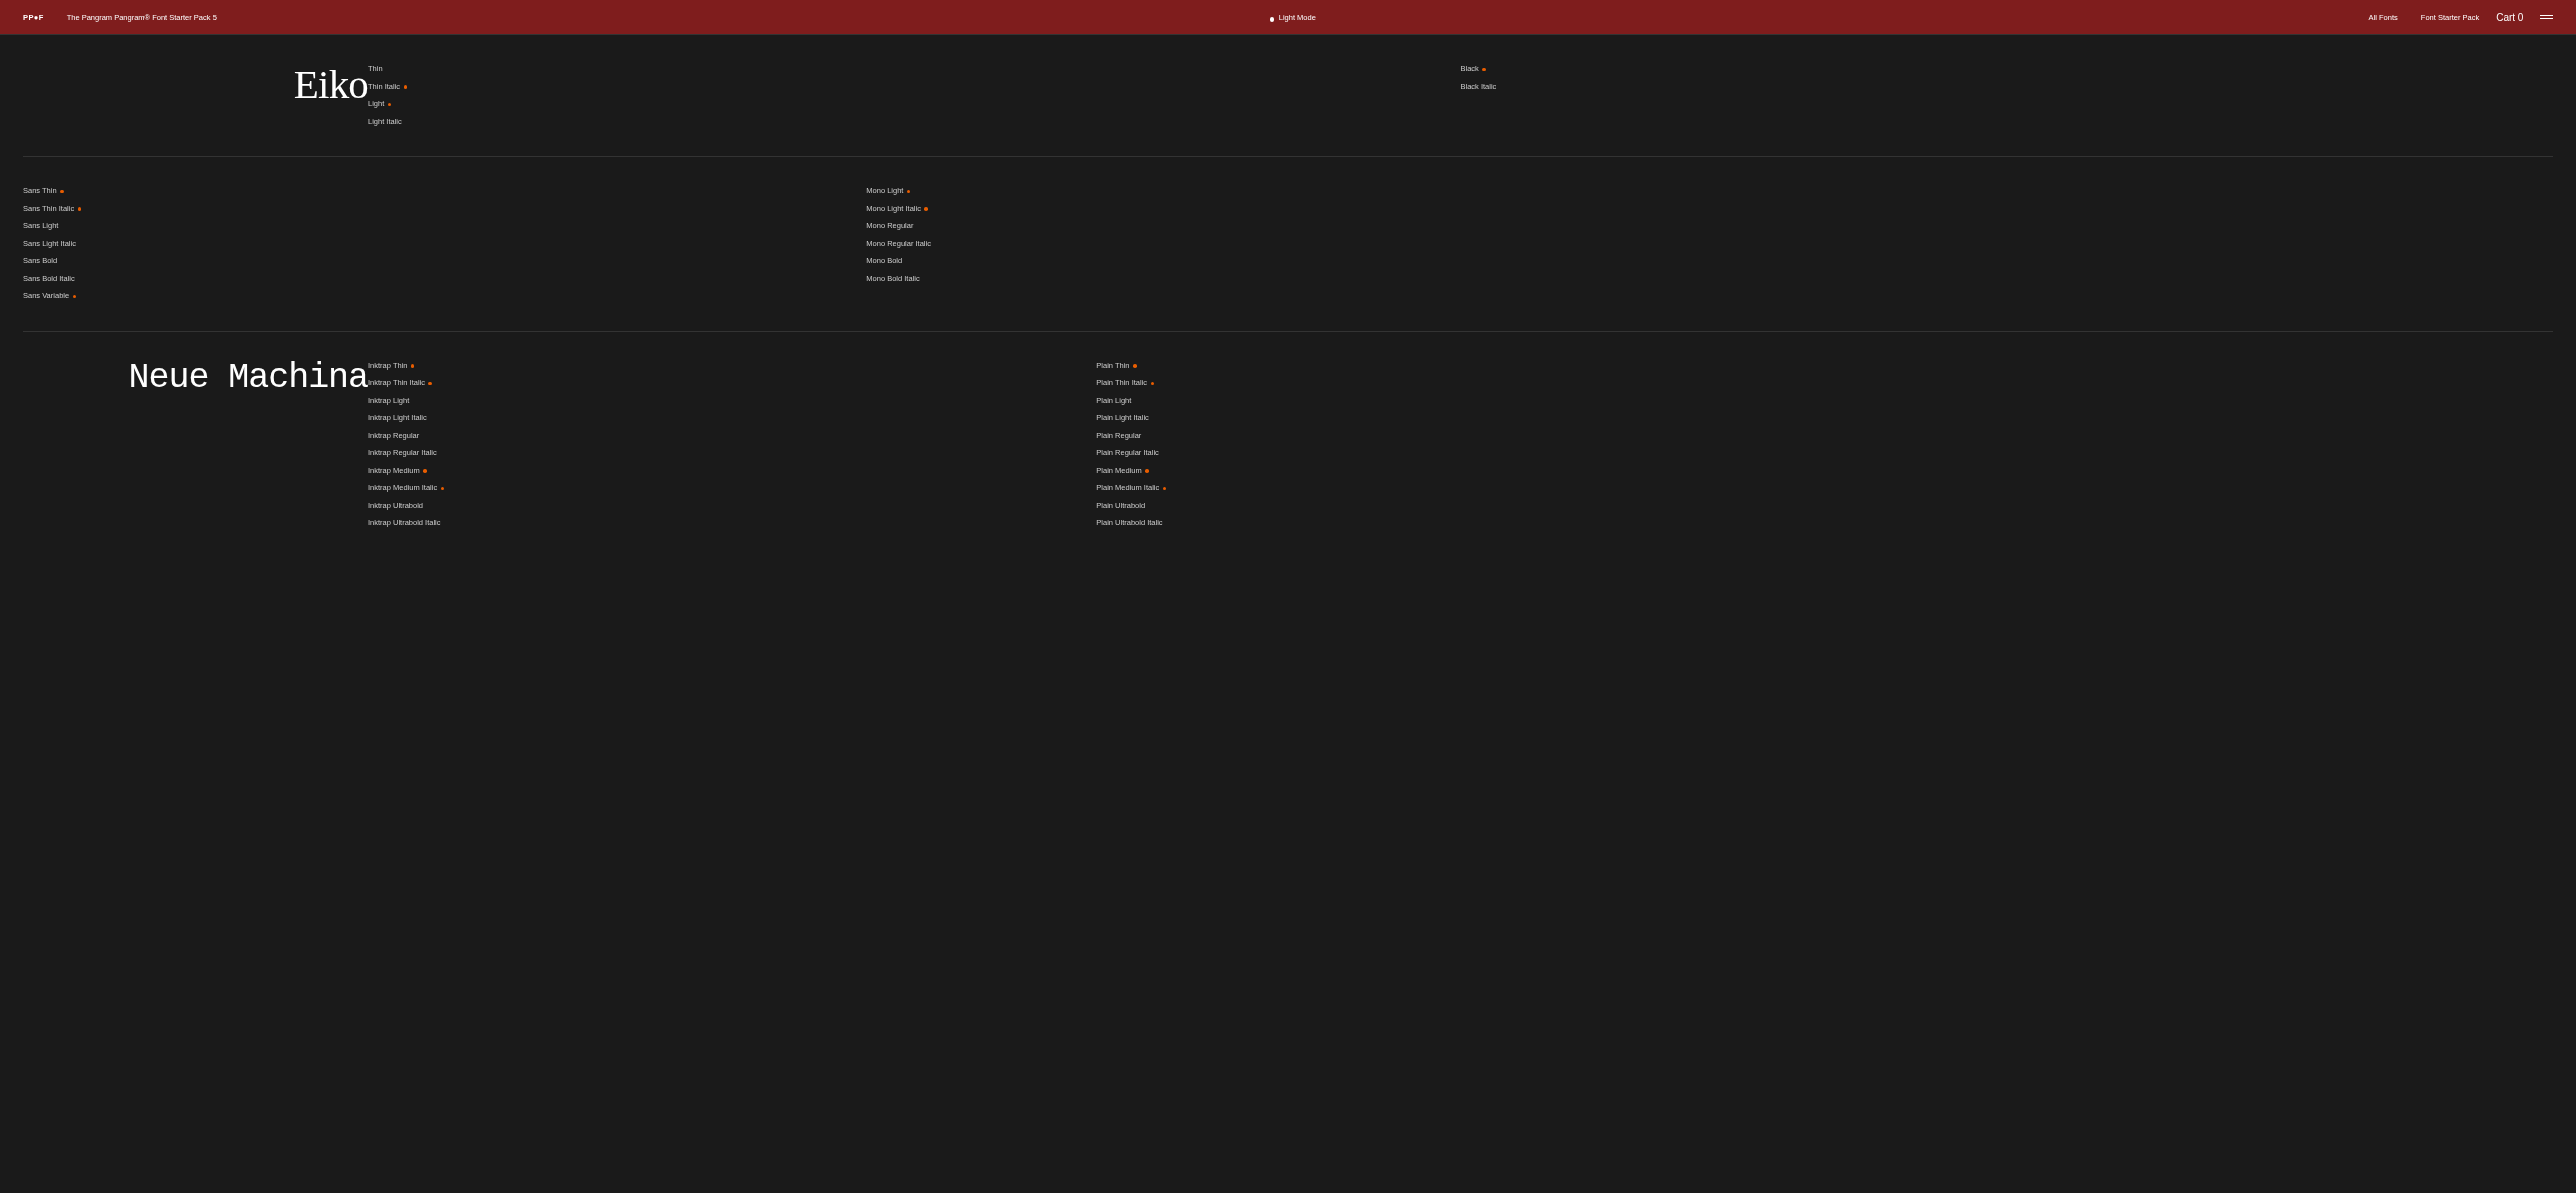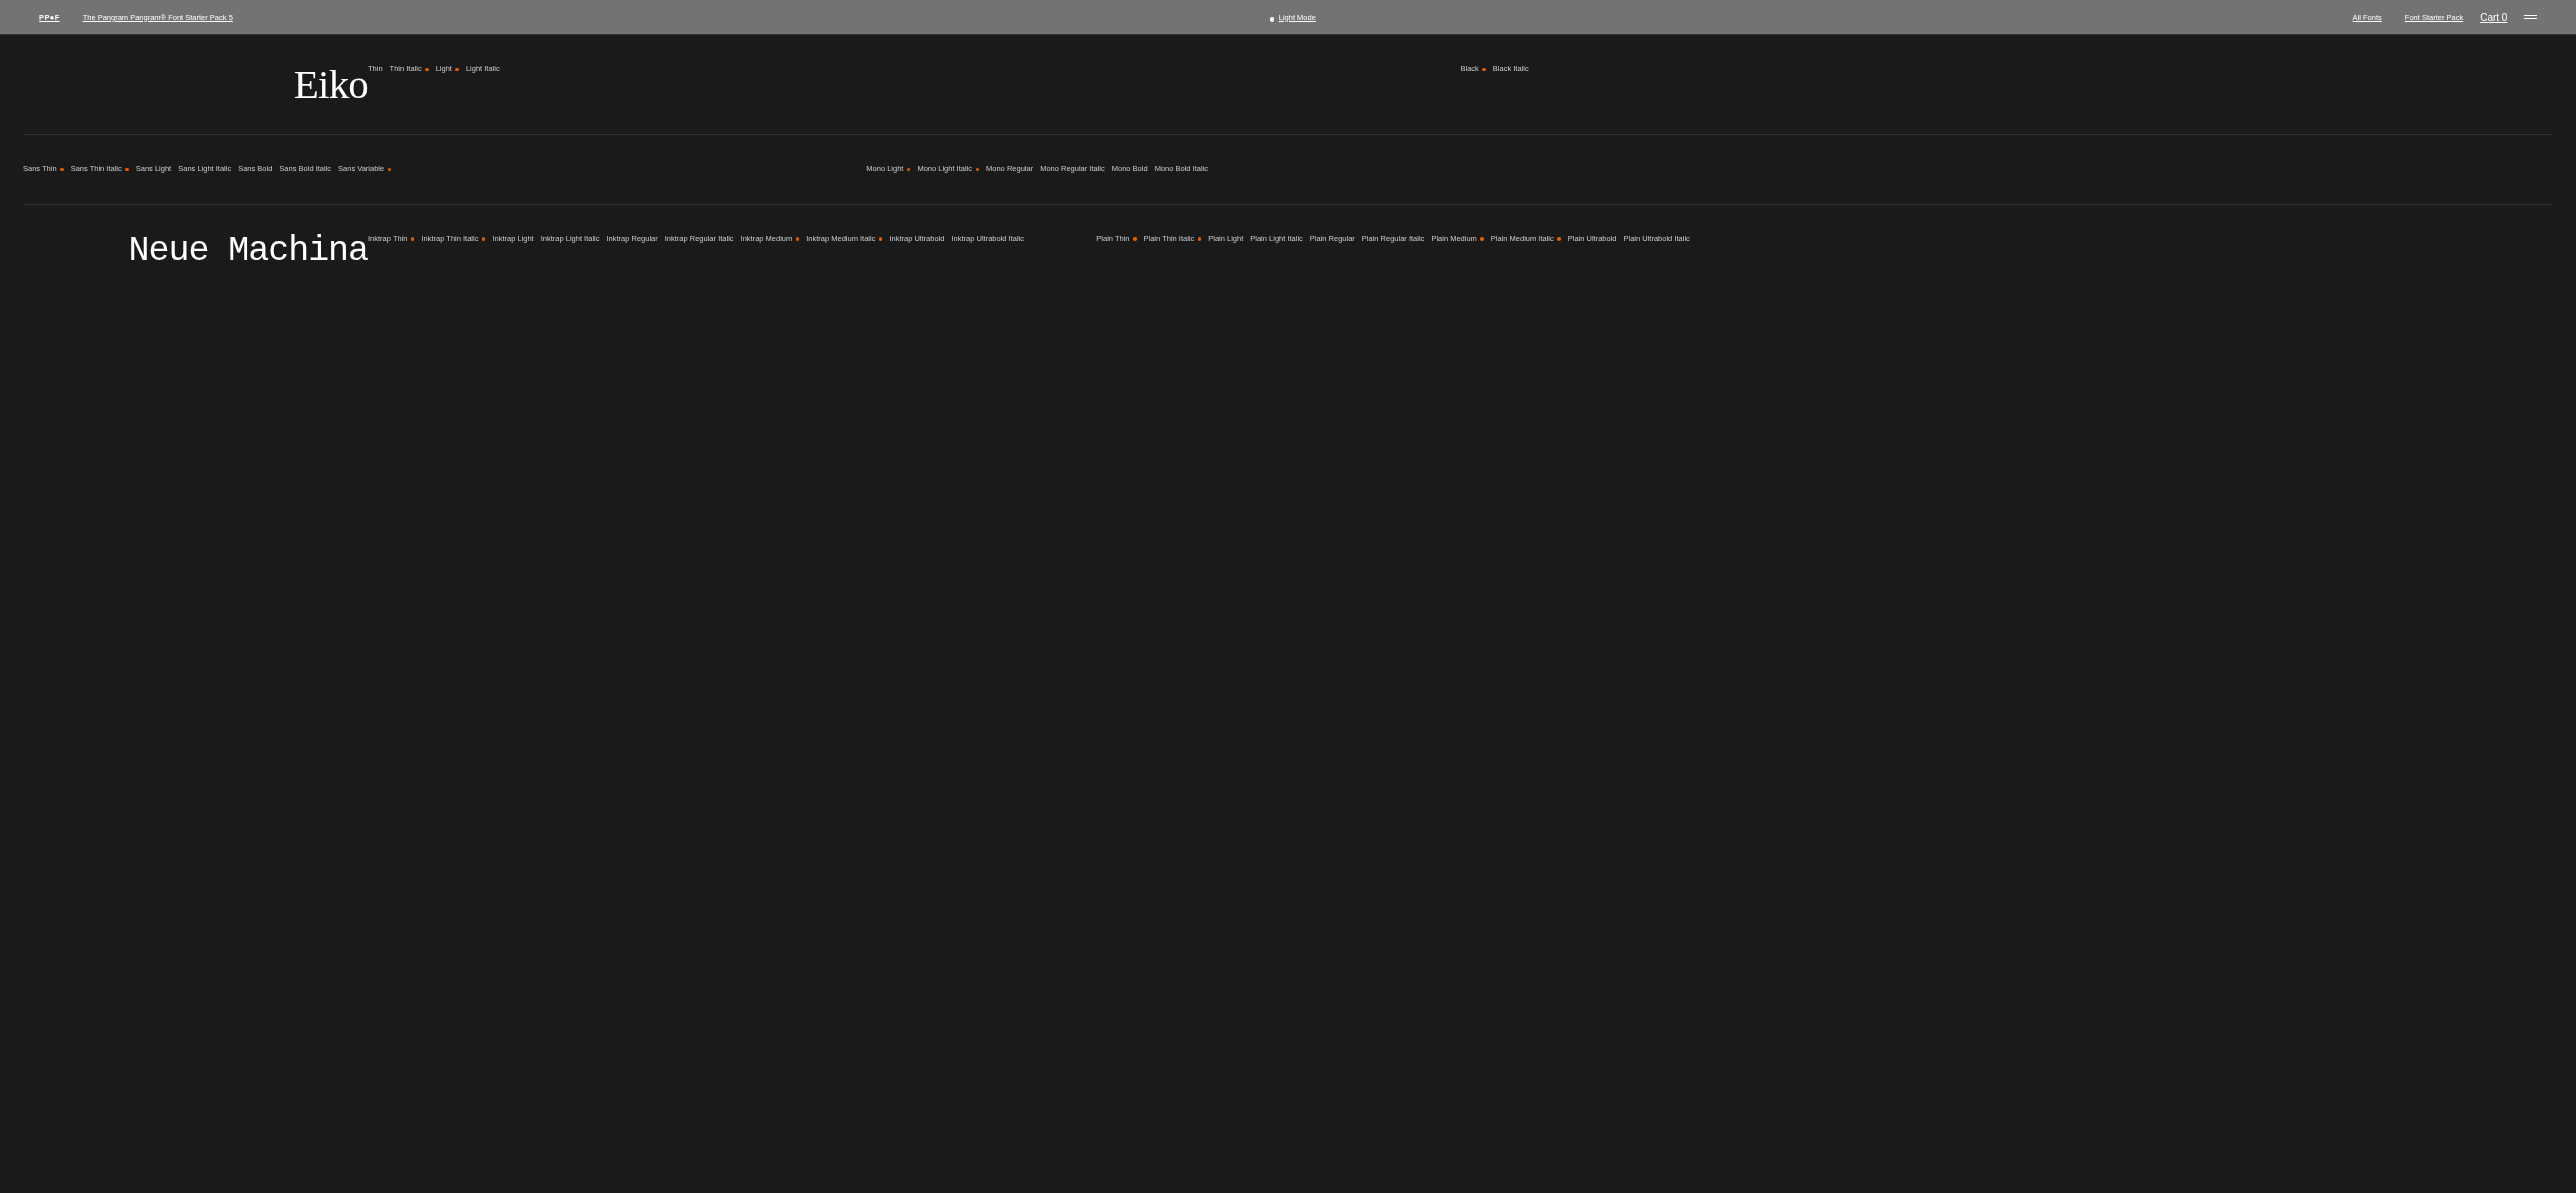--- a/index.html
+++ b/index.html
@@ -13,28 +13,27 @@
       color: #ffffff;
       font-family: -apple-system, BlinkMacSystemFont, 'Helvetica Neue', Arial, sans-serif;
       min-height: 100vh;
     }
 
     
     .header {
       display: flex;
       align-items: center;
       justify-content: space-between;
-      padding: 0 39px;
+      padding: 0 23px;
       height: 35px;
       border-bottom: 0.6px solid #333;
       position: sticky;
       top: 0;
-      background-color: #737373;
+      background-color: #7f1d1d;
       z-index: 100;
-      text-decoration: underline;
     }
 
     .header-left {
       display: flex;
       align-items: center;
       gap: 23px;
     }
 
     .logo {
       font-size: 7.5px;
@@ -142,21 +141,21 @@
 
     .font-weights {
       flex: 1;
       display: flex;
       gap: 0;
     }
 
     .weight-column {
       flex: 1;
       display: flex;
-      flex-direction: row;
+      flex-direction: column;
       gap: 7px;
     }
 
     .weight-item {
       display: flex;
       align-items: center;
       gap: 2.3px;
       font-size: 7.5px;
       color: #cccccc;
       line-height: 1.4;

